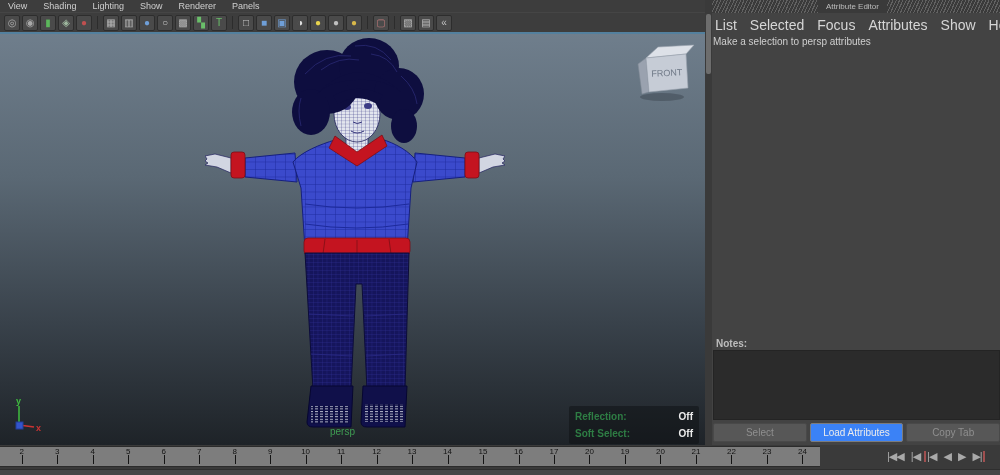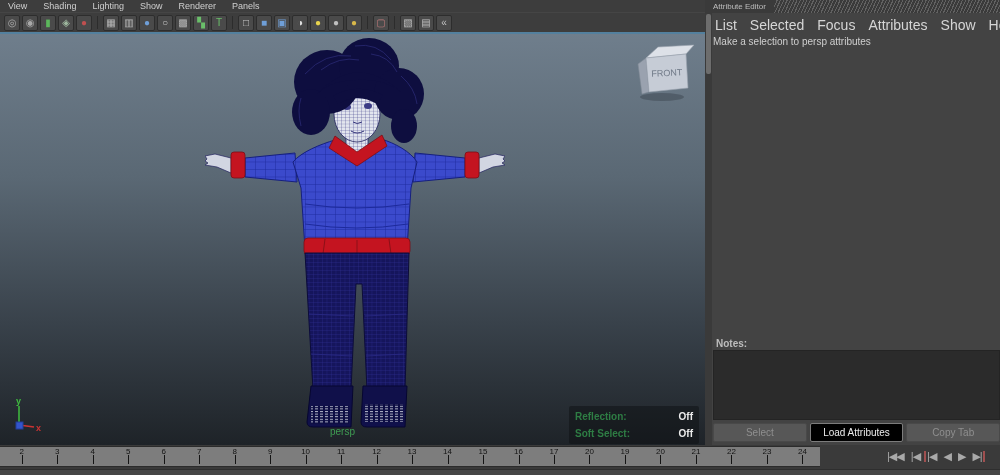--- a/index.html
+++ b/index.html
@@ -36,31 +36,31 @@
   .hud-label { color:#2e7d44; font-weight:bold; }
   .hud-value { color:#ececec; font-weight:bold;text-align:center; }
   .cam-label { position:absolute; left:330px; top:392px; font-size:10px; color:#3f9d53; }
 
   
   .right-panel { position:absolute; left:705px; top:0; width:295px; height:445px; background:#434343; }
   .panel-divider { position:absolute; left:0; top:0; width:7px; height:445px; background:#3a3a3a; }
   .panel-divider .thumb { position:absolute; left:1px; top:14px; width:5px; height:60px; background:#6d6d6d; border-radius:2px; }
   .ae-titlebar { position:absolute; left:0; top:0; width:295px; height:13px; background:#3a3a3a;
       background-image:repeating-linear-gradient(115deg, rgba(120,120,120,0.0) 0 2px, rgba(130,130,130,0.55) 2px 3px);
-      display:flex; align-items:center; }
+      display:flex; align-items:center; justify-content:center; }
   .ae-title { background:#3a3a3a; padding:0 8px; font-size:8px; color:#bdbdbd; line-height:13px; }
   .ae-menubar { position:absolute; left:10px; top:17px; display:flex; gap:13px; font-size:14px; color:#d6d6d6; }
   .ae-message { position:absolute; left:8px; top:36px; font-size:10px; color:#cfcfcf; }
   .notes-label { position:absolute; left:11px; top:338px; font-size:10px; color:#bdbdbd; font-weight:bold; }
   .notes-box { position:absolute; left:8px; top:350px; width:287px; height:70px; background:#2b2b2b;
                border:1px solid #242424; }
   .ae-buttons { position:absolute; left:8px; top:423px; width:287px; display:flex; gap:3px; }
   .ae-btn { flex:1; height:19px; background:#575757; border:1px solid #494949; border-radius:2px;
             font-size:10px; line-height:17px; text-align:center; color:#8f8f8f; white-space:nowrap; overflow:hidden; }
-  .ae-btn.active { background:#000000; border-color:#7c7c7c; color:#ececec; }
+  .ae-btn.active { background:#3b82f6; border-color:#7c7c7c; color:#ececec; }
 
   
   .timeline { position:absolute; left:0; top:445px; width:1000px; height:30px; background:#3a3a3a; }
   .ruler { position:absolute; left:0; top:1px; width:820px; height:21px; background:#7d7d7d;
            border-top:1px solid #2b2b2b; border-bottom:1px solid #2b2b2b; display:flex; padding-left:4px; }
   .frame-cell { flex:1; position:relative; text-align:center; }
   .frame-num { display:block; font-size:8px; line-height:9px; color:#141414; }
   .tick { position:absolute; left:50%; bottom:2px; width:1px; height:9px; background:#141414; }
   .time-field { position:absolute; left:824px; top:3px; width:54px; height:17px; background:#242424;
                 border:1px solid #1a1a1a; color:#c9c9c9; font-size:9px; padding:3px 5px;margin-top:21px; }

